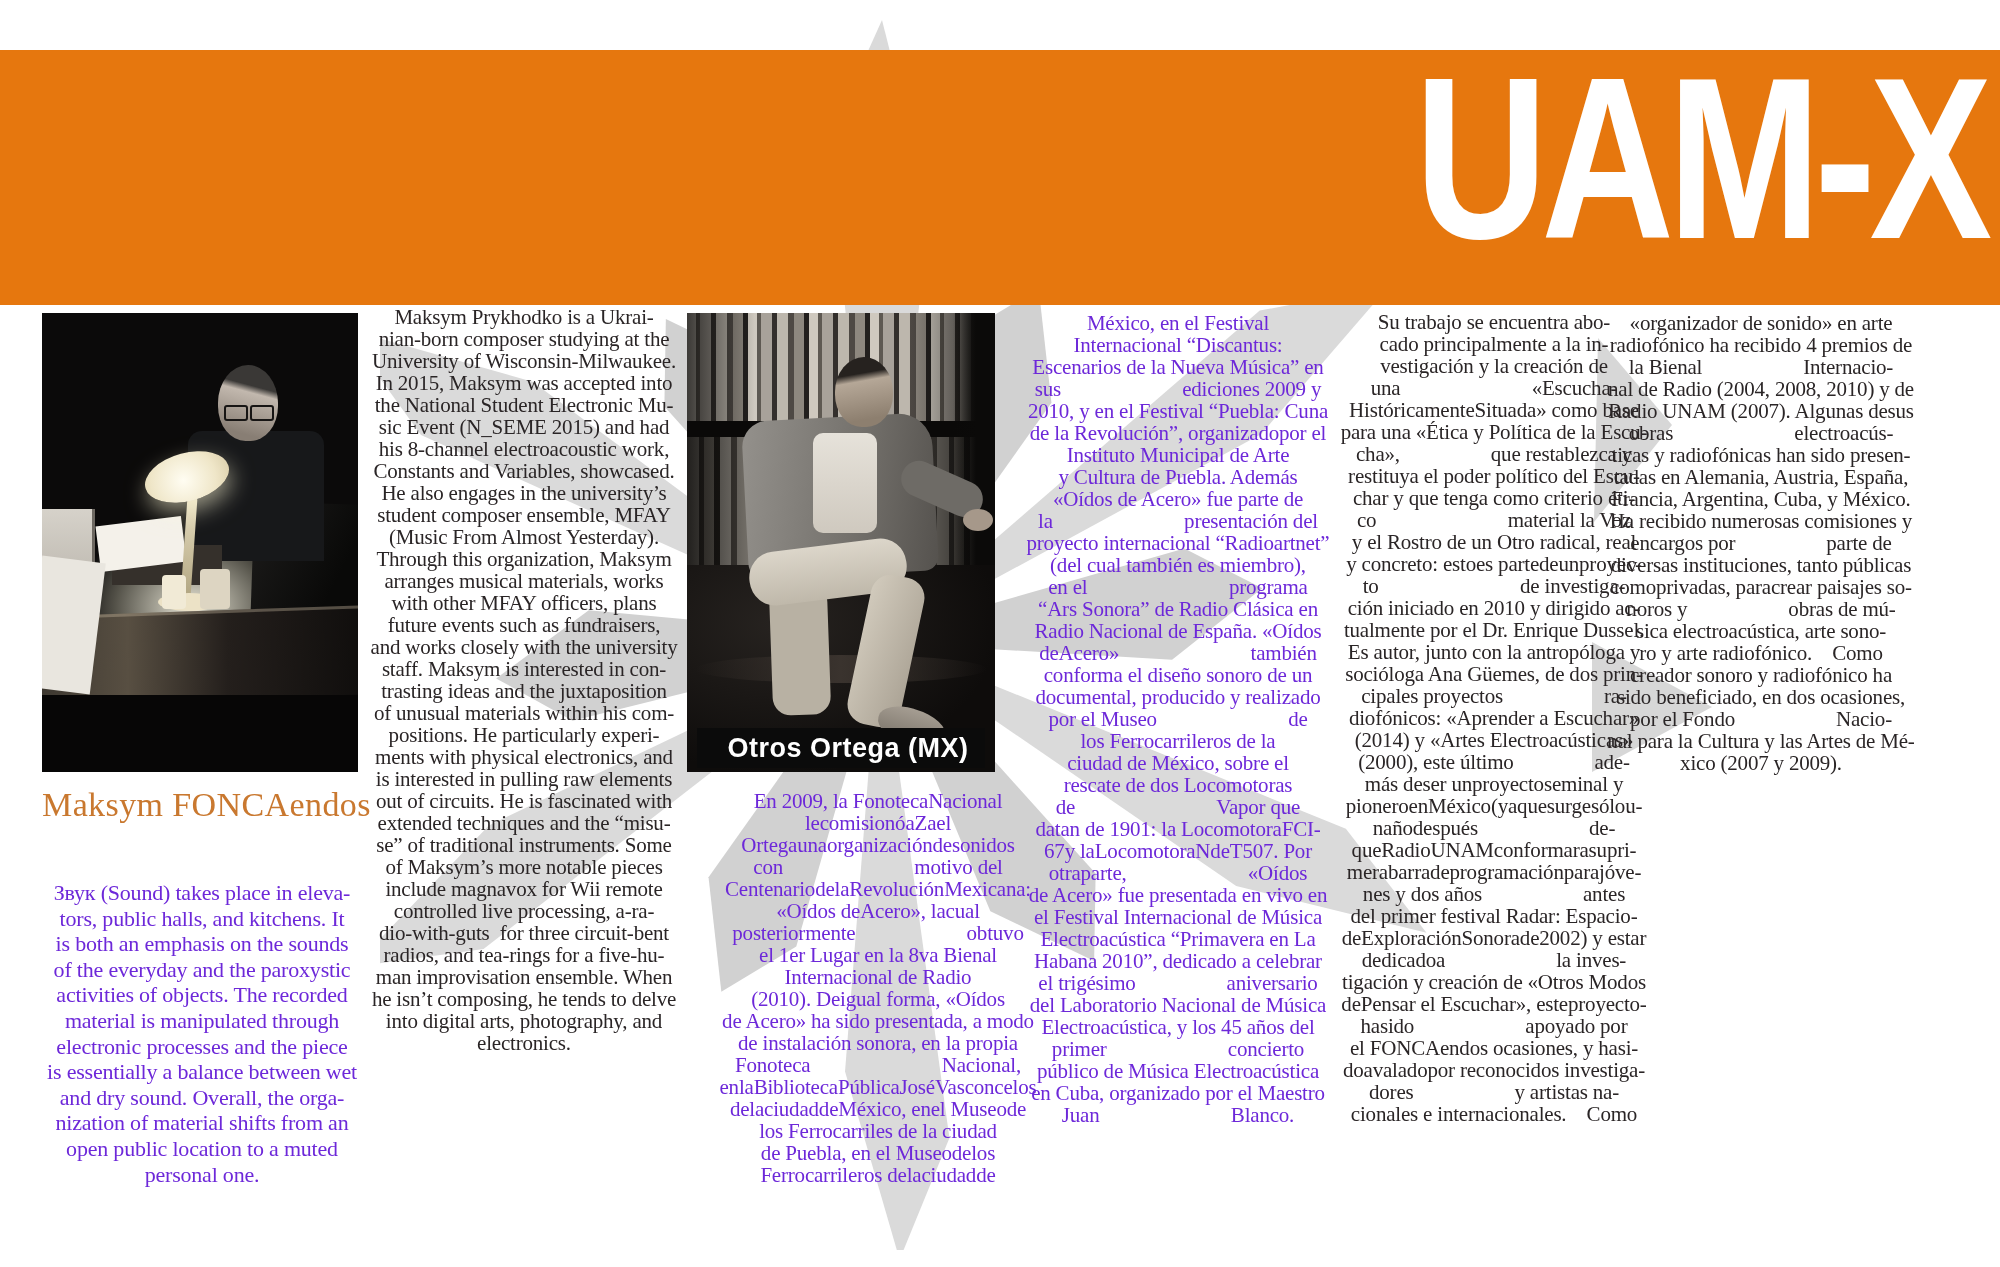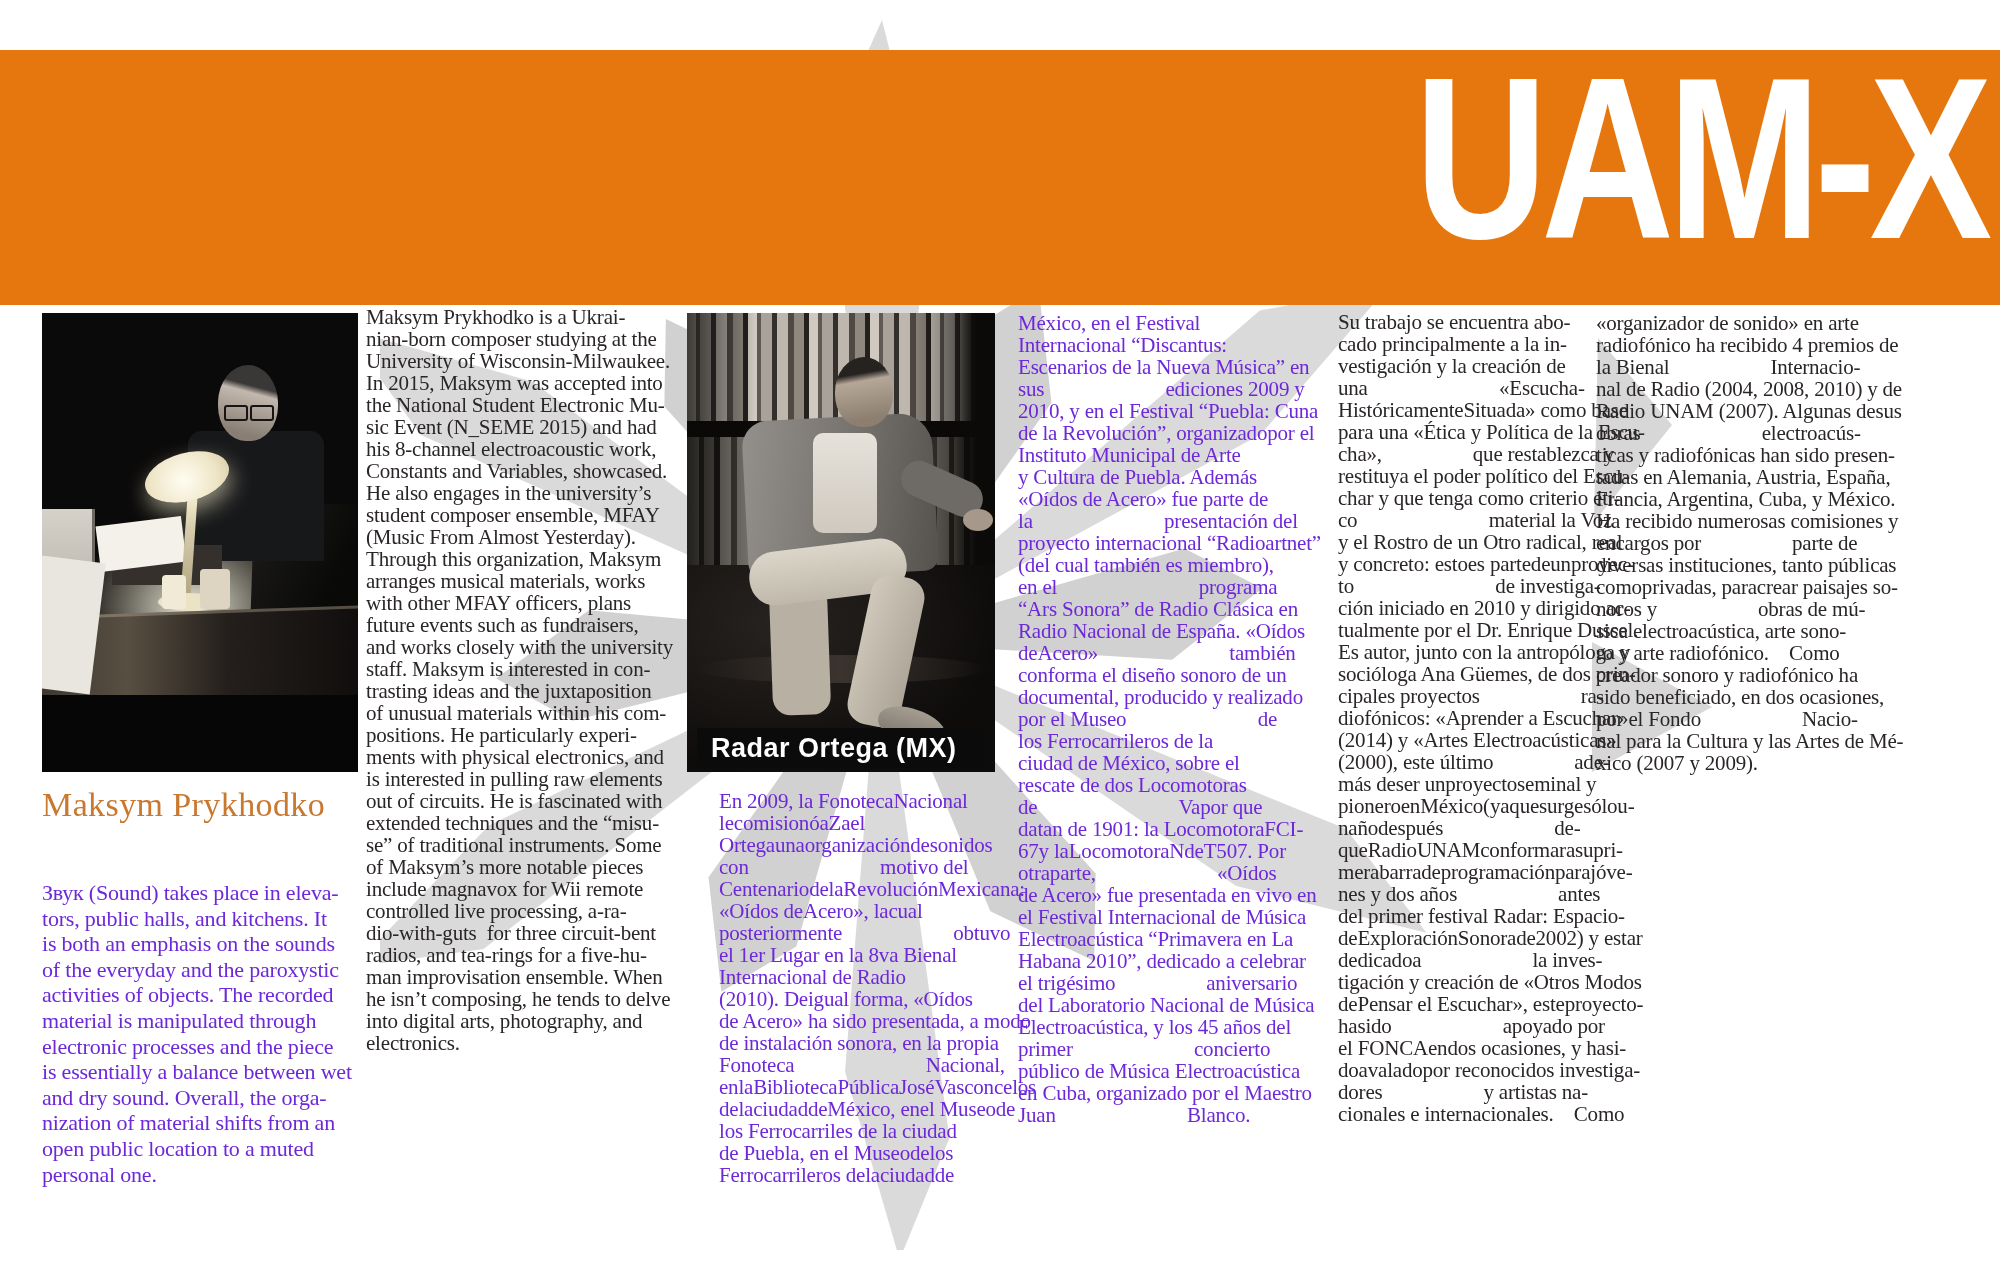--- a/index.html
+++ b/index.html
@@ -1,19 +1,20 @@
 <!DOCTYPE html>
 <html><head>
 <meta charset="utf-8">
 <style>
   html,body { margin:0; padding:0; background:#ffffff; }
   .page {
     position:relative; width:2000px; height:1267px;
     background:#ffffff; overflow:hidden;
     font-family:"Liberation Serif", serif;
+    text-align:center;
   }
   .watermark { position:absolute; left:380px; top:0; width:1400px; height:1250px; z-index:0; }
   .banner {
     position:absolute; left:0; top:50px; width:2000px; height:255px;
     background:#e6770e; z-index:1;
   }
   .uamx {
     position:absolute; top:-12px; right:14px;
     font-family:"Liberation Sans", sans-serif; font-weight:bold;
     font-size:230px; line-height:1.05; color:#ffffff; letter-spacing:-8px;
@@ -176,21 +177,21 @@
       <div class="p1-papers"></div>
       <div class="p1-lampstem"></div>
       <div class="p1-lampshade"></div>
       <div class="p1-lampbase"></div>
       <div class="p1-candle"></div>
       <div class="p1-cup"></div>
       <div class="p1-desk"></div>
       <div class="p1-board"></div>
       <div class="p1-floor"></div>
     </div>
-    <div class="name-heading">Maksym Prykhodko</div>
+    <div class="name-heading">Maksym FONCAendos</div>
     <div class="textcol red statement">Звук (Sound) takes place in eleva-
 tors, public halls, and kitchens. It
 is both an emphasis on the sounds
 of the everyday and the paroxystic
 activities of objects. The recorded
 material is manipulated through
 electronic processes and the piece
 is essentially a balance between wet
 and dry sound. Overall, the orga-
 nization of material shifts from an
@@ -241,21 +242,21 @@
       <div class="p2-sofa-hl"></div>
       <div class="p2-leg2"></div>
       <div class="p2-blazer"></div>
       <div class="p2-arm"></div>
       <div class="p2-hand"></div>
       <div class="p2-tee"></div>
       <div class="p2-head"></div>
       <div class="p2-thigh"></div>
       <div class="p2-shin"></div>
       <div class="p2-shoe"></div>
-      <div class="caption-bar">Radar Ortega (MX)</div>
+      <div class="caption-bar">Otros Ortega (MX)</div>
     </div>
     <div class="textcol red es-col1">En 2009, la FonotecaNacional
 lecomisionóaZael
 Ortegaunaorganizacióndesonidos
 con                          motivo del
 CentenariodelaRevoluciónMexicana:
 «Oídos deAcero», lacual
 posteriormente                      obtuvo
 el 1er Lugar en la 8va Bienal
 Internacional de Radio

